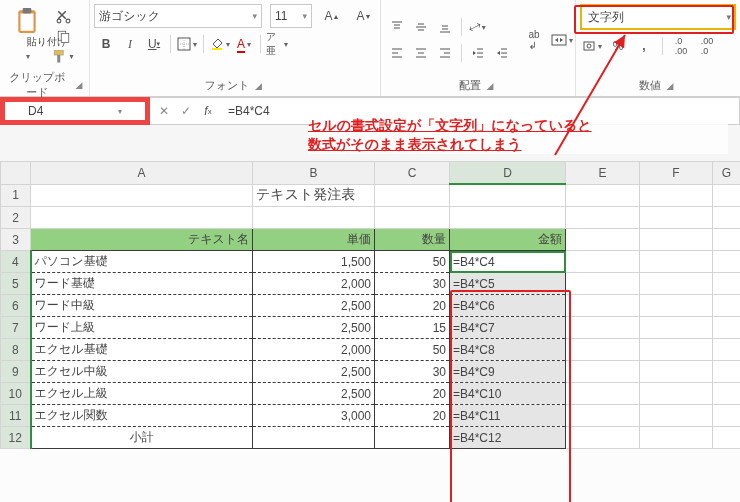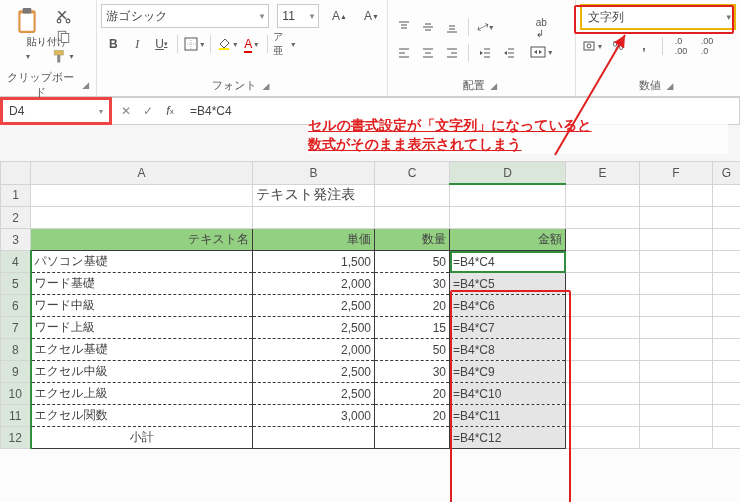--- a/index.html
+++ b/index.html
@@ -66,21 +66,20 @@
     color: #555;
   }
   .drop-caret::after {
     content: "▾";
     font-size: 8px;
     margin-left: 2px;
     color: #666;
   }
   .smallcol {
     display:flex;
-    flex-direction:column;
     justify-content:space-around;
     margin-left:3px;
   }
 
   
   .paste-big {
     display:flex;
     flex-direction:column;
     align-items:center;
     justify-content:flex-start;
@@ -150,22 +149,22 @@
 
   
   .fx-bar {
     height:28px;
     display:flex; align-items:stretch;
     background:#fff;
   }
   .name-box {
     width:94px;
     display:flex; align-items:center;
-    padding:0 6px;
-    border:3px solid #ef4444;
+    padding:0 23px;
+    border:5px solid #ef4444;
     background:#fff;
   }
   .name-box .caret{margin-left:auto;font-size:8px;color:#888;}
   .fx-ctrls {
     display:flex; align-items:center; gap:2px;
     border-top:1px solid #cfcfcf; border-bottom:1px solid #cfcfcf;
     padding:0 4px;
   }
   .fx-ctrls .ibtn{width:18px;height:18px;}
   .formula-input {

